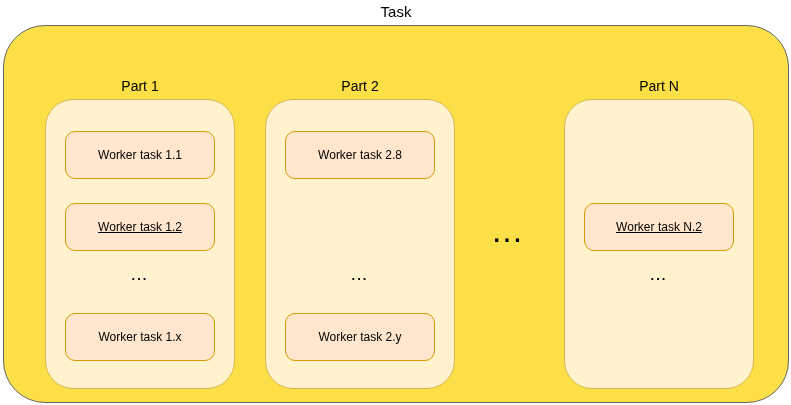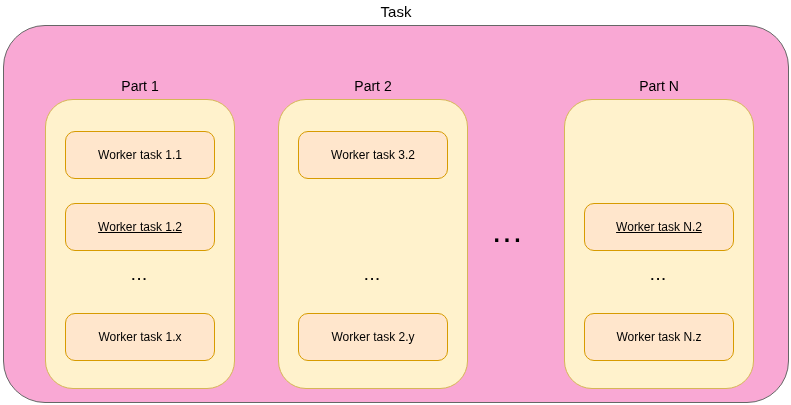--- a/index.html
+++ b/index.html
@@ -27,31 +27,31 @@
     text-align: center;
     font-size: 15px;
     color: #000000;
   }
   .outer-box {
     position: absolute;
     left: 3px;
     top: 25px;
     width: 784px;
     height: 376px;
-    background: #f9a8d4;
+    background: #fde047;
     border: 1px solid #666666;
     border-radius: 42px;
   }
   .part-group {
     position: absolute;
     top: 48px;
     width: 190px;
   }
   .part-group.p1 { left: 41px; }
-  .part-group.p2 { left: 274px; }
+  .part-group.p2 { left: 261px; }
   .part-group.pn { left: 560px; }
   .part-label {
     height: 25px;
     line-height: 25px;
     text-align: center;
     font-size: 14px;
     color: #000000;
   }
   .part-box {
     position: relative;
@@ -119,31 +119,30 @@
         <div class="worker-box row1">Worker task 1.1</div>
         <div class="worker-box row2">Worker task 1.2</div>
         <div class="ellipsis-tasks">...</div>
         <div class="worker-box row3">Worker task 1.x</div>
       </div>
     </div>
 
     <div class="part-group p2">
       <div class="part-label">Part 2</div>
       <div class="part-box">
-        <div class="worker-box row1">Worker task 3.2</div>
+        <div class="worker-box row1">Worker task 2.8</div>
         <div class="ellipsis-tasks">...</div>
         <div class="worker-box row3">Worker task 2.y</div>
       </div>
     </div>
 
     <div class="ellipsis-parts">...</div>
 
     <div class="part-group pn">
       <div class="part-label">Part N</div>
       <div class="part-box">
         <div class="worker-box row2">Worker task N.2</div>
         <div class="ellipsis-tasks">...</div>
-        <div class="worker-box row3">Worker task N.z</div>
       </div>
     </div>
 
   </div>
 </div>
 
 </body></html>

